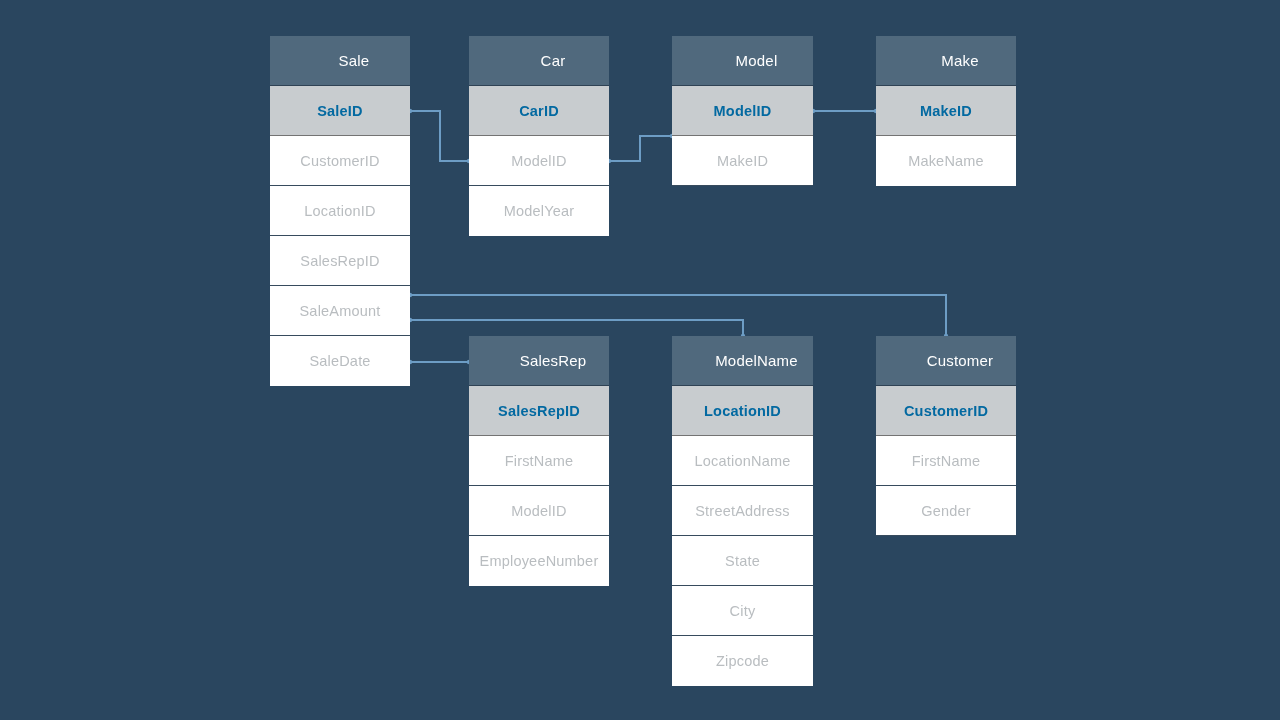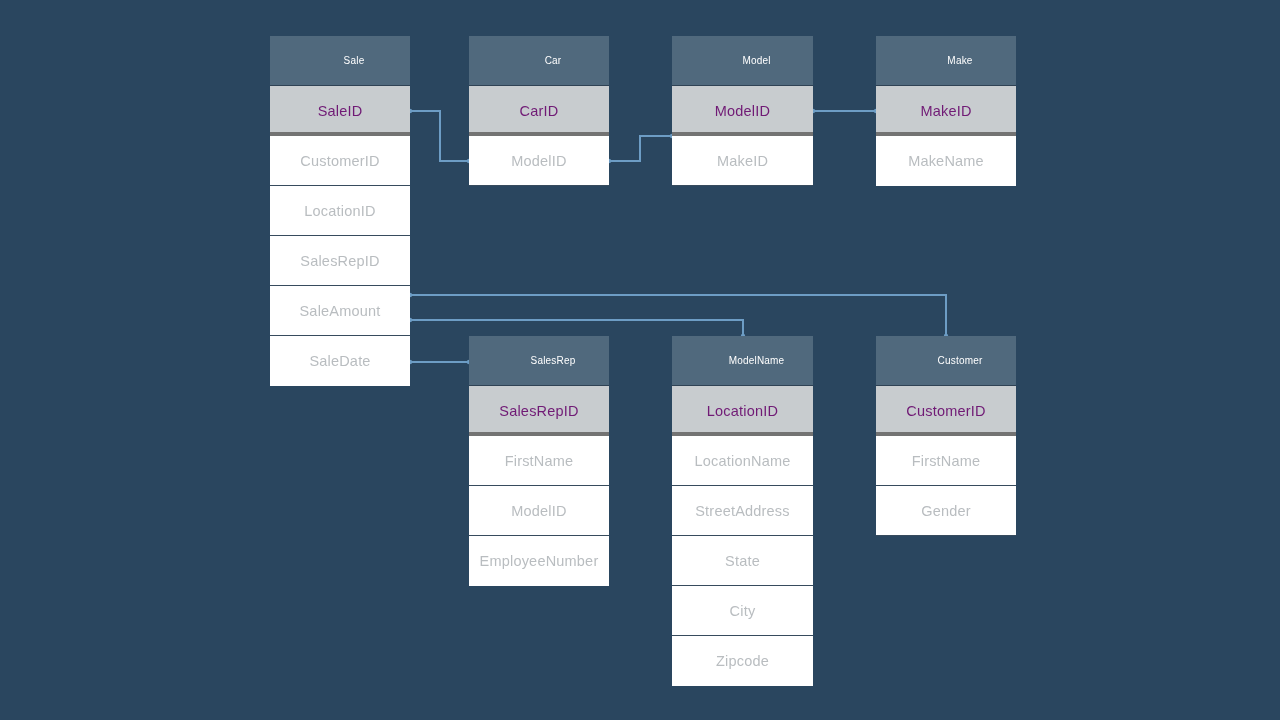--- a/index.html
+++ b/index.html
@@ -27,41 +27,42 @@
   .er-table {
     position: absolute;
     box-sizing: border-box;
   }
   .er-header {
     box-sizing: border-box;
     height: 50px;
     line-height: 50px;
     text-align: center;
     color: #ffffff;
-    font-size: 10px;
+    font-size: 15px;
     letter-spacing: 0.2px;
     background: #50697d;
     border-bottom: 1px solid #2f4254;
     padding-left: 28px;
   }
   .er-row {
     box-sizing: border-box;
     height: 50px;
     line-height: 50px;
     text-align: center;
     font-size: 14.5px;
     letter-spacing: 0.2px;
     background: #ffffff;
     color: #b9bdc0;
     border-bottom: 1px solid #374b5d;
   }
   .er-row.pk {
     background: #c8cccf;
-    color: #701a75;
-    border-bottom: 4px solid #737373;
+    color: #0369a1;
+    border-bottom: 1px solid #737373;
+    font-weight: bold;
   }
   .er-row.last {
     border-bottom: none;
   }
 </style>
 </head>
 <body>
 
 <div id="canvas">
 
@@ -105,20 +106,21 @@
         <div class="er-row">CustomerID</div>
         <div class="er-row">LocationID</div>
         <div class="er-row">SalesRepID</div>
         <div class="er-row">SaleAmount</div>
         <div class="er-row last">SaleDate</div>
       </div>
       <div class="er-table" style="left: 469px; top: 36px; width: 140px;">
         <div class="er-header">Car</div>
         <div class="er-row pk">CarID</div>
         <div class="er-row">ModelID</div>
+        <div class="er-row last">ModelYear</div>
       </div>
       <div class="er-table" style="left: 672px; top: 36px; width: 141px;">
         <div class="er-header">Model</div>
         <div class="er-row pk">ModelID</div>
         <div class="er-row">MakeID</div>
       </div>
       <div class="er-table" style="left: 876px; top: 36px; width: 140px;">
         <div class="er-header">Make</div>
         <div class="er-row pk">MakeID</div>
         <div class="er-row last">MakeName</div>

